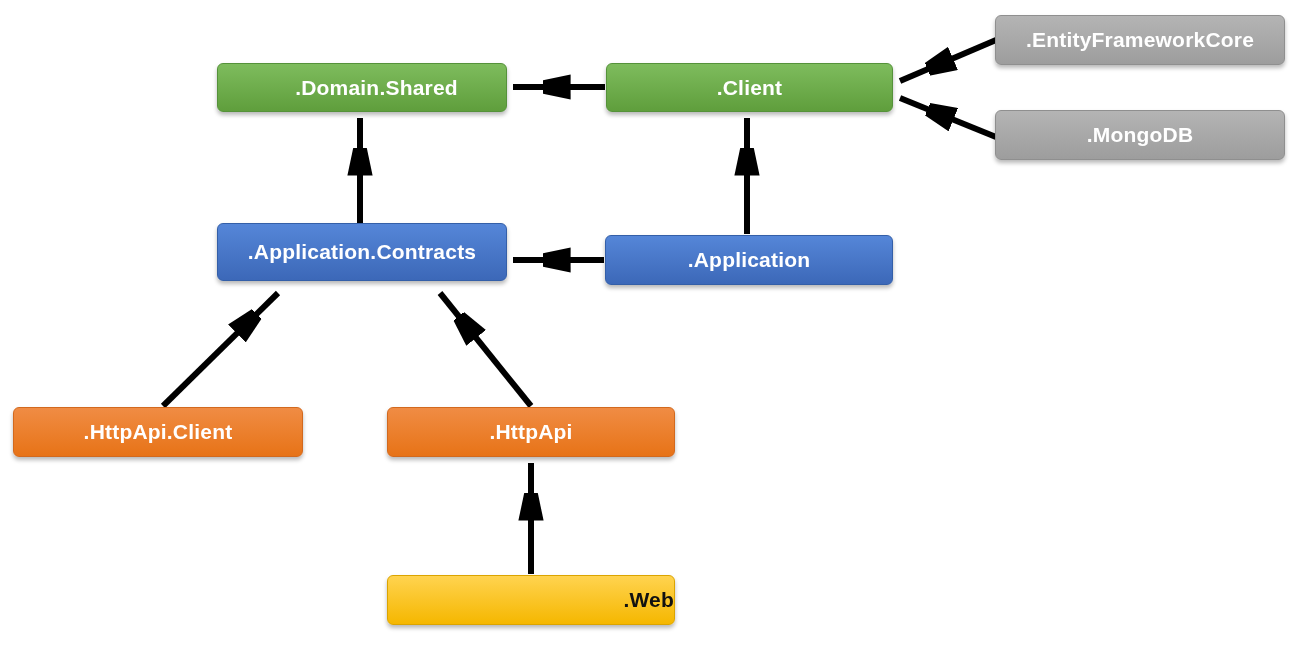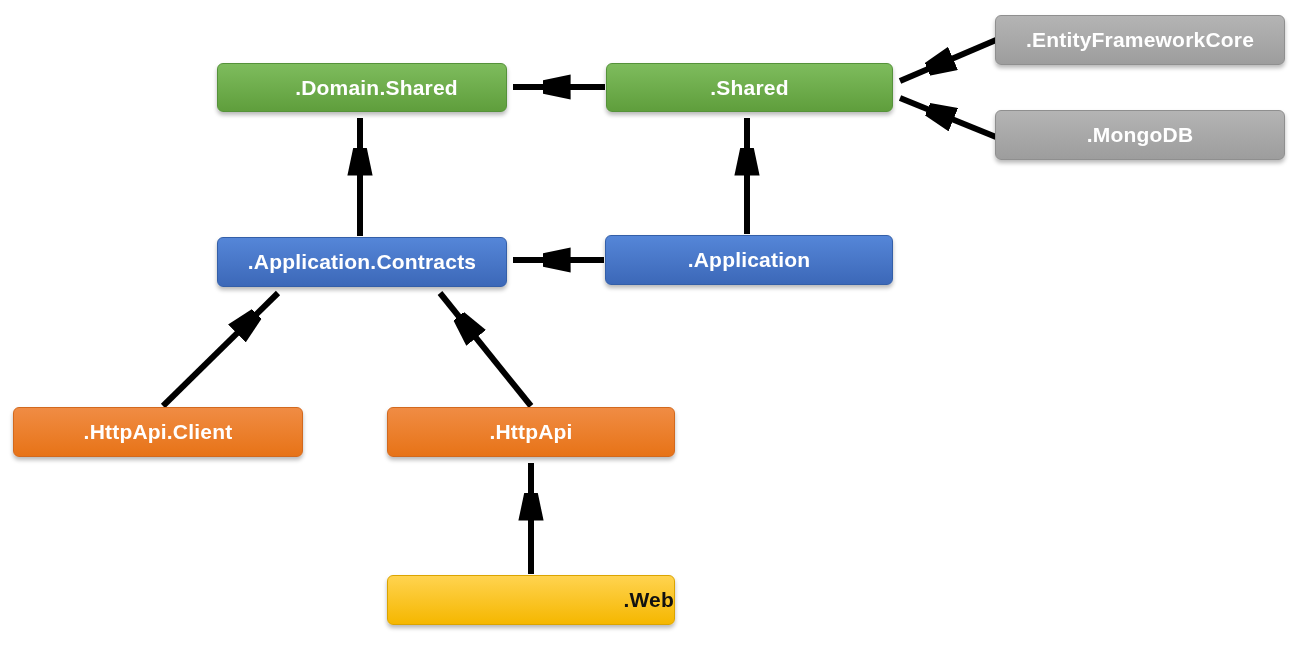--- a/index.html
+++ b/index.html
@@ -58,29 +58,29 @@
         <line x1="163" y1="406" x2="278" y2="293" stroke="#000000" stroke-width="6" marker-end="url(#arrowhead)"></line>
         <line x1="531" y1="406" x2="440" y2="293" stroke="#000000" stroke-width="6" marker-end="url(#arrowhead)"></line>
         <line x1="531" y1="574" x2="531" y2="463" stroke="#000000" stroke-width="6" marker-end="url(#arrowhead)"></line>
       </g>
   </svg>
   <div id="nodes-layer">
       <div class="node" style="left: 217px; top: 63px; width: 290px; height: 49px; background: linear-gradient(rgb(126, 188, 93) 0%, rgb(95, 158, 60) 100%); border: 1px solid rgb(85, 146, 58); color: rgb(255, 255, 255); padding-left: 29px;">
         <span>.Domain.Shared</span>
       </div>
       <div class="node" style="left: 606px; top: 63px; width: 287px; height: 49px; background: linear-gradient(rgb(126, 188, 93) 0%, rgb(95, 158, 60) 100%); border: 1px solid rgb(85, 146, 58); color: rgb(255, 255, 255);">
-        <span>.Shared</span>
+        <span>.Client</span>
       </div>
       <div class="node" style="left: 995px; top: 15px; width: 290px; height: 50px; background: linear-gradient(rgb(180, 180, 180) 0%, rgb(157, 157, 157) 100%); border: 1px solid rgb(143, 143, 143); color: rgb(255, 255, 255);">
         <span>.EntityFrameworkCore</span>
       </div>
       <div class="node" style="left: 995px; top: 110px; width: 290px; height: 50px; background: linear-gradient(rgb(180, 180, 180) 0%, rgb(157, 157, 157) 100%); border: 1px solid rgb(143, 143, 143); color: rgb(255, 255, 255);">
         <span>.MongoDB</span>
       </div>
-      <div class="node" style="left: 217px; top: 237px; width: 290px; height: 50px; background: linear-gradient(rgb(85, 134, 216) 0%, rgb(60, 104, 184) 100%); border: 1px solid rgb(52, 95, 168); color: rgb(255, 255, 255);">
+      <div class="node" style="left: 217px; top: 223px; width: 290px; height: 58px; background: linear-gradient(rgb(85, 134, 216) 0%, rgb(60, 104, 184) 100%); border: 1px solid rgb(52, 95, 168); color: rgb(255, 255, 255);">
         <span>.Application.Contracts</span>
       </div>
       <div class="node" style="left: 605px; top: 235px; width: 288px; height: 50px; background: linear-gradient(rgb(85, 134, 216) 0%, rgb(60, 104, 184) 100%); border: 1px solid rgb(52, 95, 168); color: rgb(255, 255, 255);">
         <span>.Application</span>
       </div>
       <div class="node" style="left: 13px; top: 407px; width: 290px; height: 50px; background: linear-gradient(rgb(240, 140, 68) 0%, rgb(231, 115, 23) 100%); border: 1px solid rgb(210, 105, 30); color: rgb(255, 255, 255); align-items: center;">
         <span>.HttpApi.Client</span>
       </div>
       <div class="node" style="left: 387px; top: 407px; width: 288px; height: 50px; background: linear-gradient(rgb(240, 140, 68) 0%, rgb(231, 115, 23) 100%); border: 1px solid rgb(210, 105, 30); color: rgb(255, 255, 255); justify-content: center;">
         <span>.HttpApi</span>

